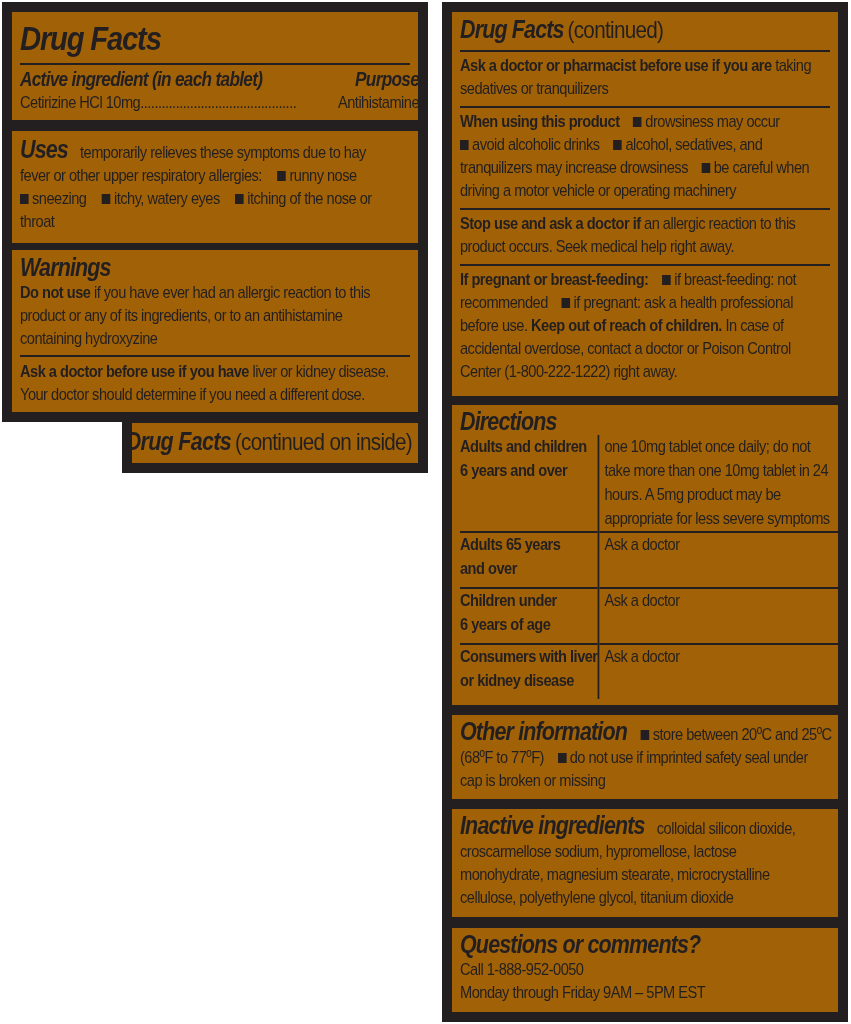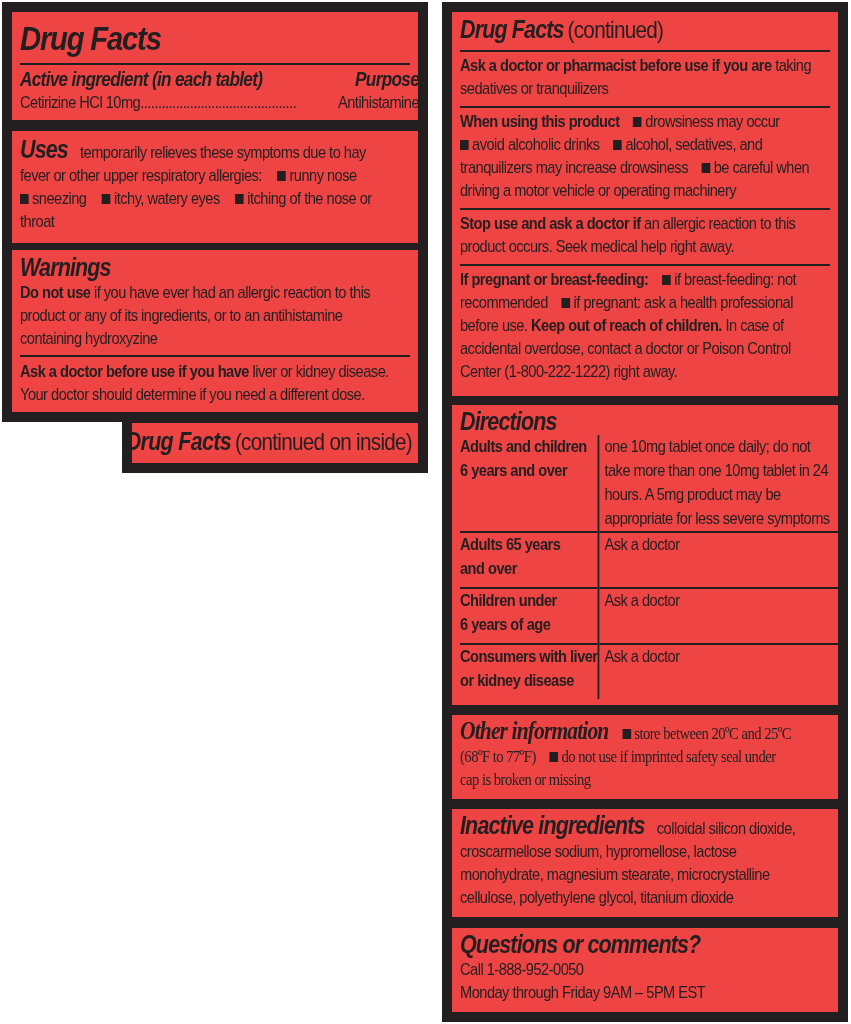--- a/index.html
+++ b/index.html
@@ -1,19 +1,19 @@
 <!DOCTYPE html>
 <html><head>
 <meta charset="utf-8">
 <style>
   html,body{margin:0;padding:0;background:#ffffff;}
   body{width:851px;height:1024px;position:relative;overflow:hidden;
        font-family:"Liberation Sans", sans-serif;color:#231f20;}
   .frame{position:absolute;background:#231f20;}
-  .box{position:absolute;background:#ef4444;box-sizing:border-box;padding:0 8px;}
+  .box{position:absolute;background:#a16207;box-sizing:border-box;padding:0 8px;}
   .t{font-size:17px;line-height:23px;letter-spacing:-0.6px;transform-origin:left top;}
   .narrow{display:inline-block;transform:scaleX(0.86);transform-origin:left top;white-space:nowrap;}
   .h1{font-weight:bold;font-style:italic;font-size:34px;letter-spacing:-1.4px;line-height:40px;}
   .h2{font-weight:bold;font-style:italic;font-size:25px;letter-spacing:-1px;line-height:28px;}
   .hsub{font-weight:bold;font-style:italic;font-size:20px;letter-spacing:-0.8px;}
   b{font-weight:bold;}
   .rule{border-top:2px solid #231f20;}
   .sq{display:inline-block;width:10px;height:10px;background:#231f20;margin:0 4px 0 10px;vertical-align:0px;}
   .line{white-space:nowrap;}
   table.dir{border-collapse:collapse;width:100%;}
@@ -154,21 +154,21 @@
             </td>
         <td class="r">
               <div>Ask a doctor</div>
             </td>
       </tr>
     </tbody>
       </table>
   </div>
 </div>
 
-<div class="box" style="left:452px;top:715px;width:386px;height:84px;font-family:Liberation Serif, serif;">
+<div class="box" style="left:452px;top:715px;width:386px;height:84px;">
   <div class="narrow" style="width:450px;margin-top:2px;">
     <div class="t line"><span class="h2">Other information</span><span class="sq" style="margin-left:16px;"></span><span>store between 20ºC and 25ºC</span></div>
     <div class="t line"><span>(68ºF to 77ºF)</span><span class="sq" style="margin-left:16px;"></span><span>do not use if imprinted safety seal under</span></div>
     <div class="t line">cap is broken or missing</div>
   </div>
 </div>
 
 <div class="box" style="left:452px;top:809px;width:386px;height:108px;">
   <div class="narrow" style="width:450px;margin-top:2px;">
     <div class="t line"><span class="h2">Inactive ingredients</span><span style="margin-left:14px;">colloidal silicon dioxide,</span></div>

